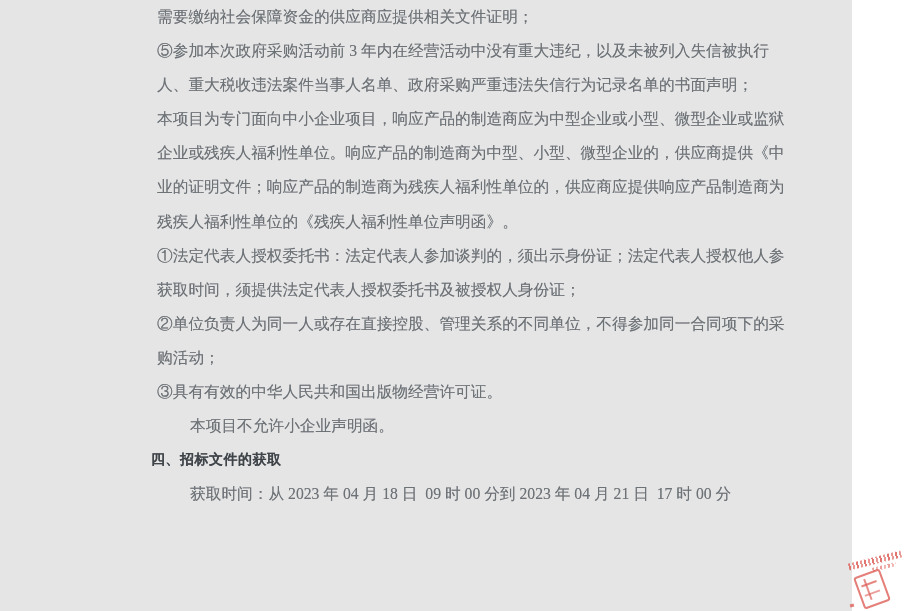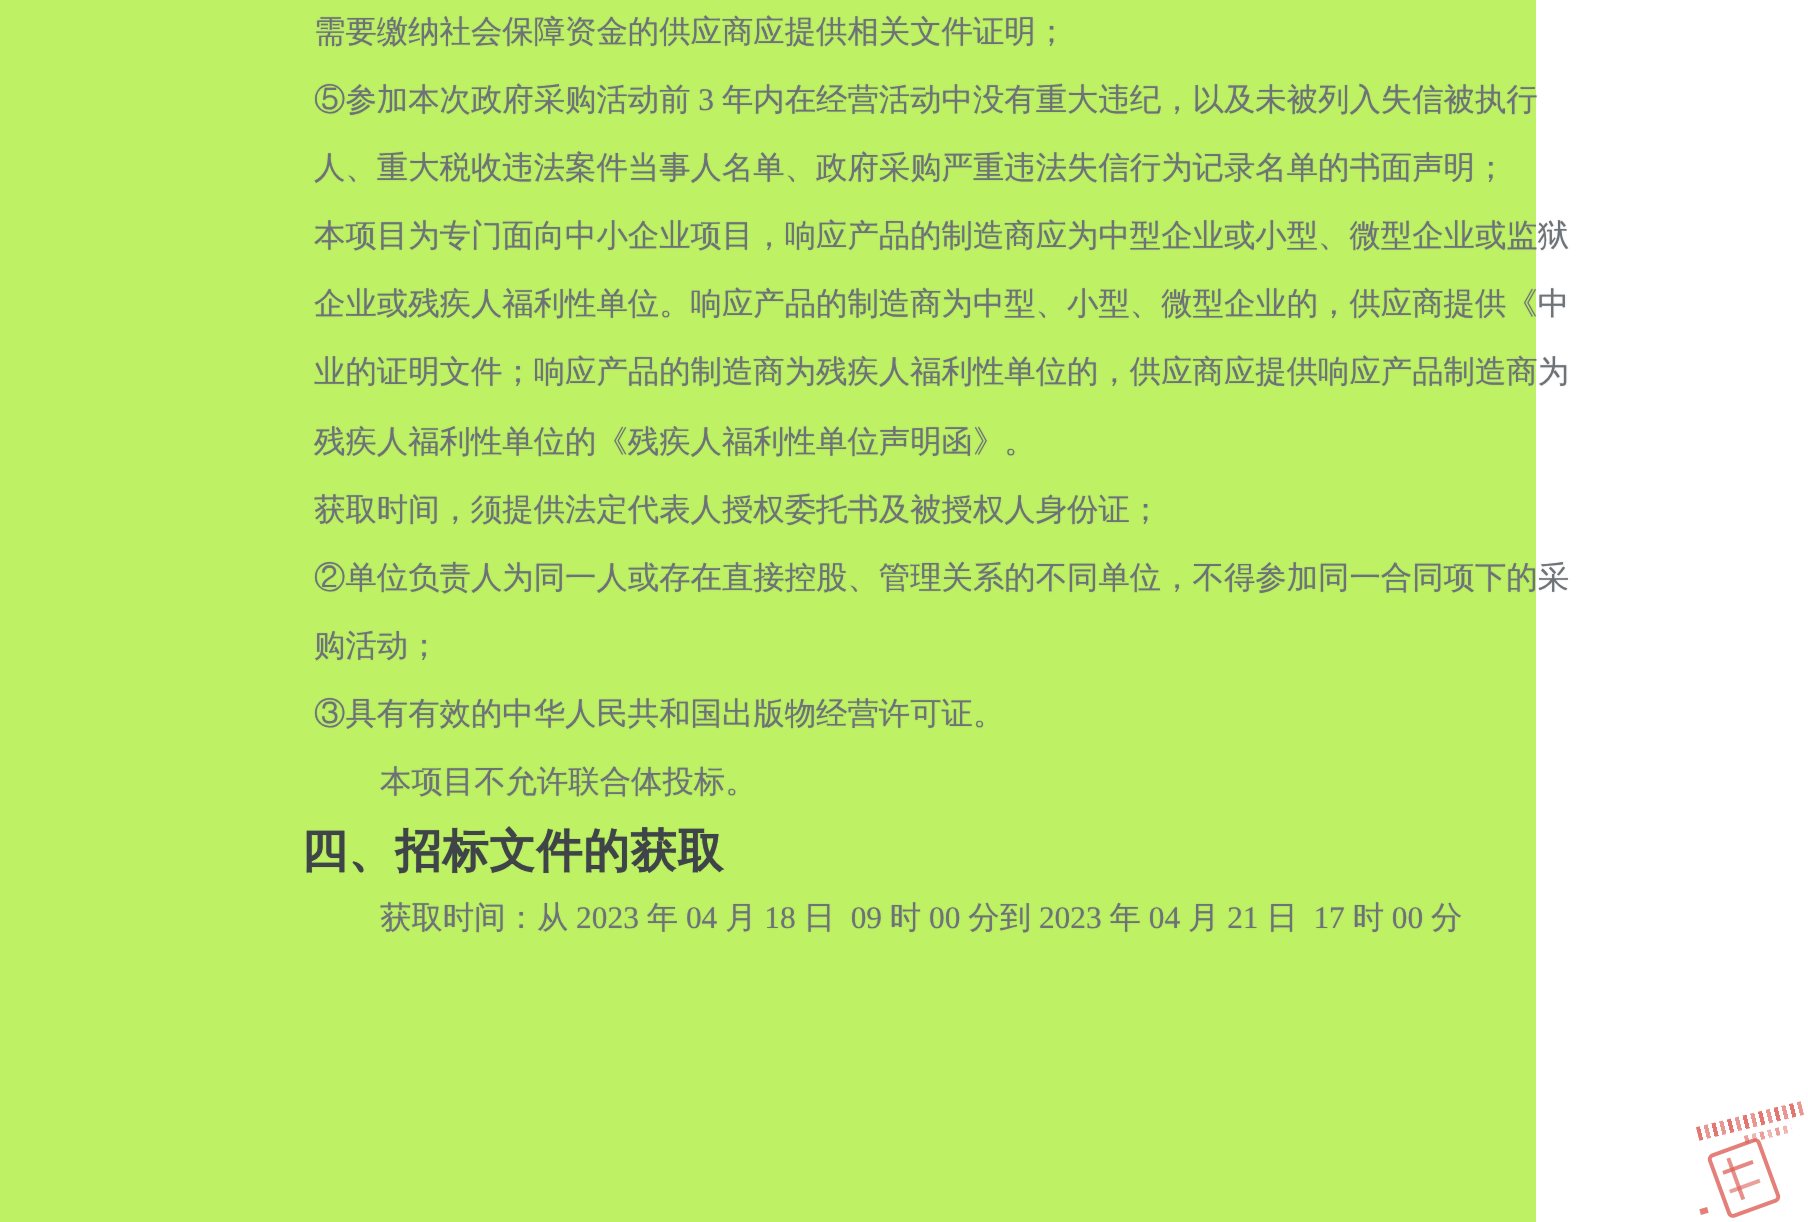--- a/index.html
+++ b/index.html
@@ -5,38 +5,38 @@
   html, body { margin: 0; padding: 0; }
   body {
     width: 904px; height: 611px;
     background: #ffffff;
     overflow: hidden;
     position: relative;
     font-family: "Liberation Serif", "DejaVu Serif", serif;
   }
   .page {
     position: absolute;
-    width: 768px; height: 611px;
-    background: #bef264;
+    width: 852px; height: 611px;
+    background: #e5e5e5;
   }
   .doc {
     position: absolute;
     left: 157px; top: 0;
     width: 680px;
     font-size: 15.7px;
     line-height: 34.1px;
     color: #6d7277;
     text-shadow: 0 0 0.6px rgba(109,114,119,0.55);
   }
   .line { white-space: pre; height: 34.1px; }
   .line.indent { padding-left: 33px; }
   .line.heading {
     font-weight: bold;
     color: #3f4449;
-    font-size: 23px;
+    font-size: 14px;
     margin-left: -6px;
     letter-spacing: 0.5px;
     text-shadow: 0 0 0.5px rgba(63,68,73,0.6);
   }
   .italic { }
 
   
   .stamp {
     position: absolute;
     left: 838px; top: 545px;
@@ -92,25 +92,26 @@
 <div class="page">
 
   <div class="doc">
       <div class="line"><span>需要缴纳社会保障资金的供应商应提供相关文件证明；</span></div>
       <div class="line"><span>⑤参加本次政府采购活动前 3 年内在经营活动中没有重大违纪，以及未被列入失信被执行</span></div>
       <div class="line"><span>人、重大税收违法案件当事人名单、政府采购严重违法失信行为记录名单的书面声明；</span></div>
       <div class="line"><span>本项目为专门面向中小企业项目，响应产品的制造商应为中型企业或小型、微型企业或监狱</span></div>
       <div class="line"><span>企业或残疾人福利性单位。响应产品的制造商为中型、小型、微型企业的，供应商提供《中</span></div>
       <div class="line"><span>业的证明文件；响应产品的制造商为残疾人福利性单位的，供应商应提供响应产品制造商为</span></div>
       <div class="line"><span>残疾人福利性单位的《残疾人福利性单位声明函》。</span></div>
+      <div class="line"><span>①法定代表人授权委托书：法定代表人参加谈判的，须出示身份证；法定代表人授权他人参</span></div>
       <div class="line"><span>获取时间，须提供法定代表人授权委托书及被授权人身份证；</span></div>
       <div class="line"><span>②单位负责人为同一人或存在直接控股、管理关系的不同单位，不得参加同一合同项下的采</span></div>
       <div class="line"><span>购活动；</span></div>
       <div class="line"><span>③具有有效的中华人民共和国出版物经营许可证。</span></div>
-      <div class="line indent"><span>本项目</span><span class="italic">不允许</span><span>联合体投标。</span></div>
+      <div class="line indent"><span>本项目</span><span class="italic">不允许</span><span>小企业声明函。</span></div>
       <div class="line heading"><span>四、招标文件的获取</span></div>
       <div class="line indent"><span>获取时间：从 2023 年 04 月 18 日  09 时 00 分到 2023 年 04 月 21 日  17 时 00 分</span></div>
     </div>
 
   <div class="stamp">
     <div class="stamp-text-row r1"></div>
     <div class="stamp-text-row r2"></div>
     <div class="stamp-box">
       <div class="s1"></div>
         <div class="s2"></div>

